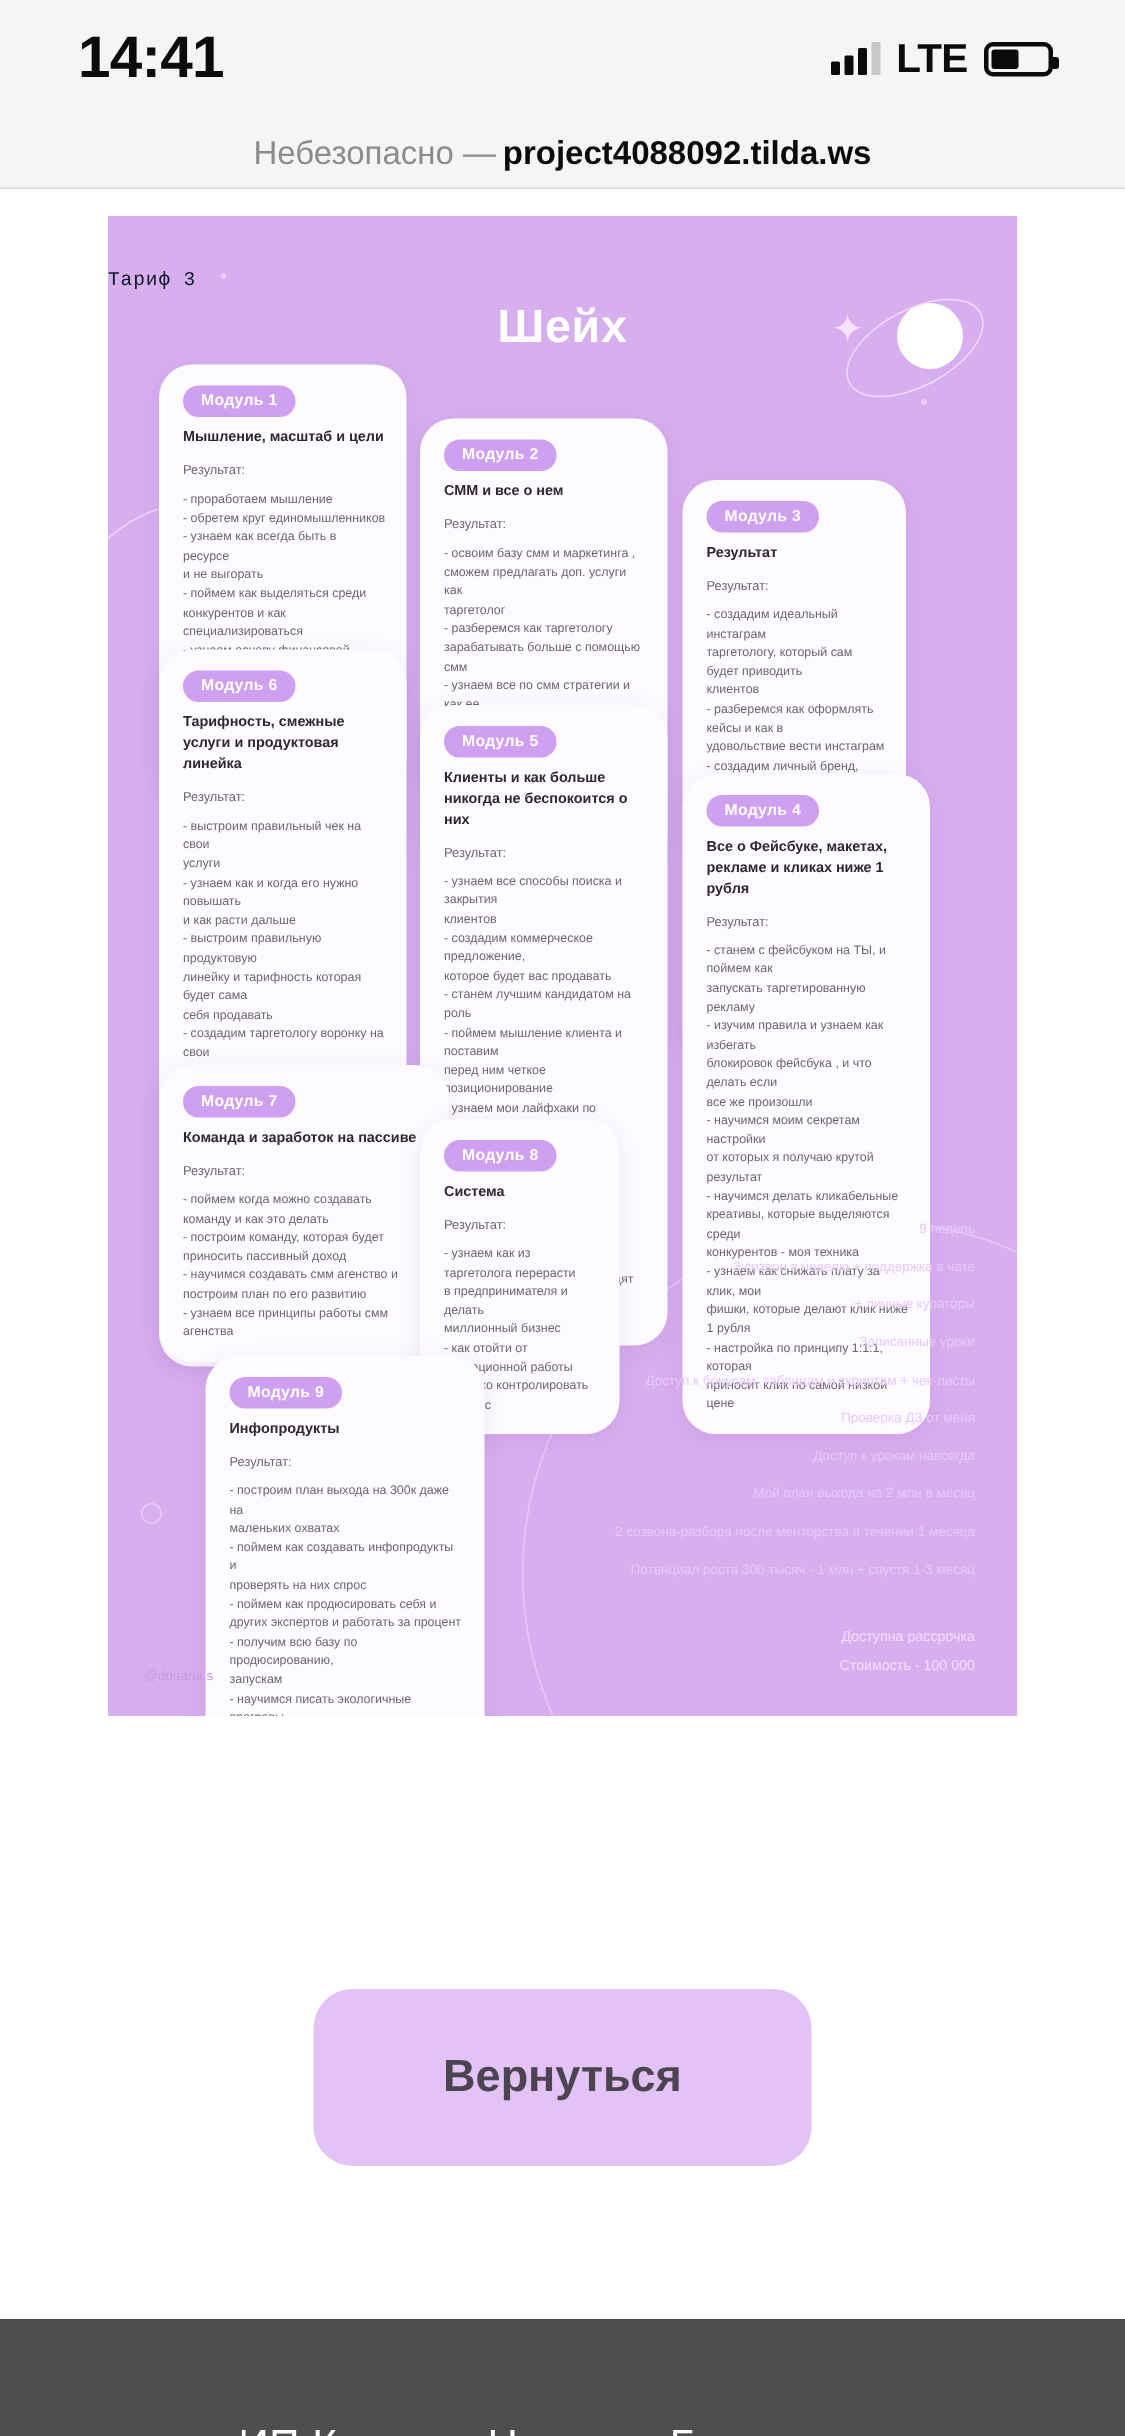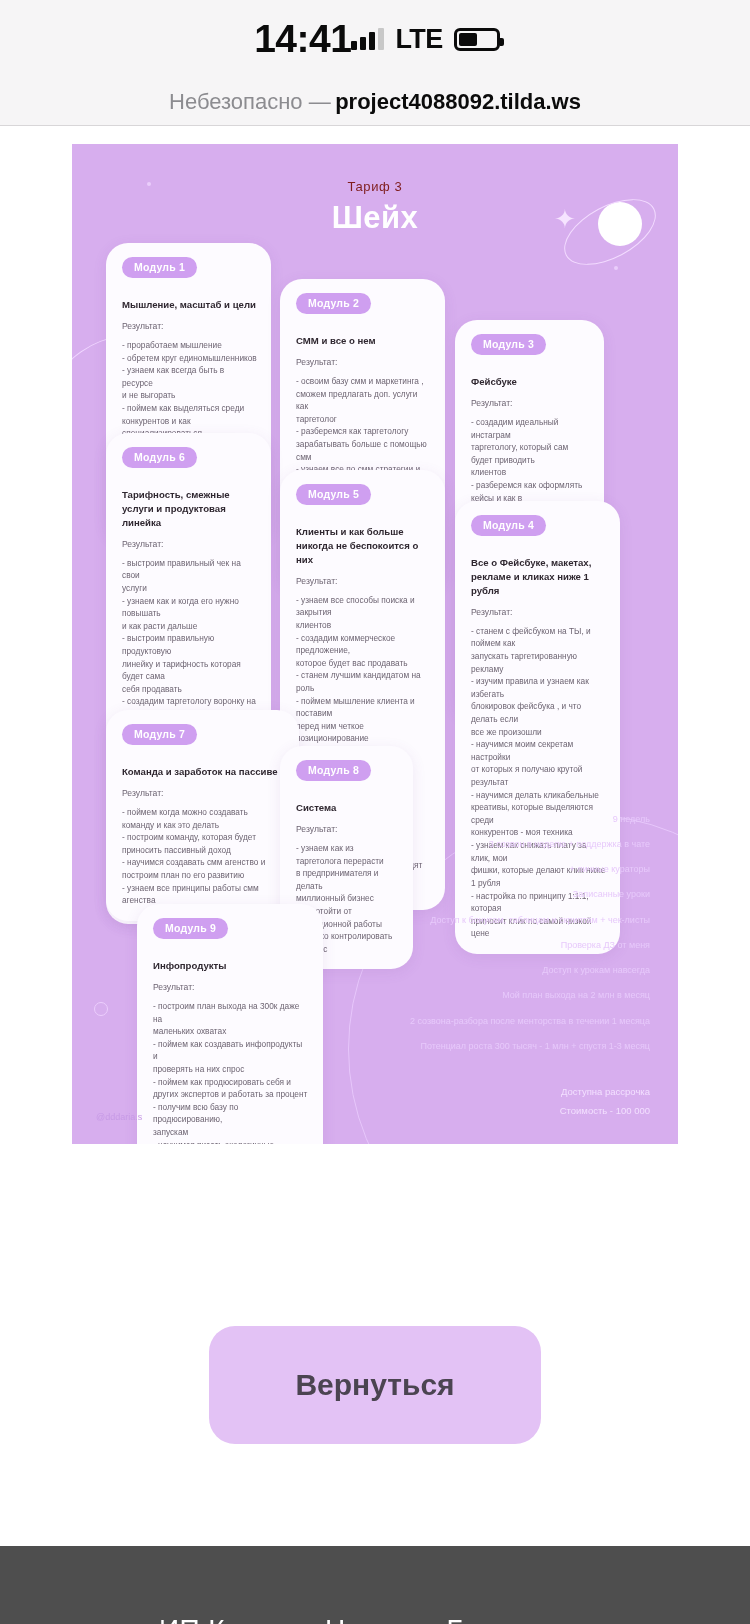--- a/index.html
+++ b/index.html
@@ -10,21 +10,21 @@
     overflow:hidden;
     position:relative;
   }
 
   
   .statusbar {
     height:78px;
     background:#f6f5f6;
     display:flex;
     align-items:center;
-    justify-content:center;
+    justify-content:space-between;
     padding:0 48px 0 52px;
   }
   .clock { font-size:39px; font-weight:bold; color:#0b0b0b; letter-spacing:-0.5px; }
   .status-right { display:flex; align-items:center; gap:11px; }
   .bars { display:flex; align-items:flex-end; gap:3px; height:22px; }
   .bars i { width:6px; background:#0b0b0b; border-radius:1px; display:block; }
   .bars i:nth-child(1){height:9px;}
   .bars i:nth-child(2){height:13px;}
   .bars i:nth-child(3){height:18px;}
   .bars i:nth-child(4){height:22px;background:#c8c8c8;}
@@ -80,53 +80,53 @@
     position:absolute; right:-140px; bottom:-140px; width:470px; height:470px;
     border:1.6px solid #e7c7fb; border-radius:50%;
   }
   .circle-o {
     position:absolute; left:22px; bottom:128px; width:14px; height:14px;
     border:1.6px solid #eccefd; border-radius:50%;
   }
 
   
   .tariff {
-    position:absolute; left:0; right:0; top:35px; text-align:center;
-    color:#7f1d1d; font-size:13px; letter-spacing:0.6px;
+    position:absolute; left:0; right:0; top:35px; text-align:left;
+    color:#0f172a; font-size:13px; letter-spacing:0.6px;font-family:Liberation Mono, monospace;
   }
   .poster-title {
     position:absolute; left:0; right:0; top:56px; text-align:center;
     color:#ffffff; font-size:31px; font-weight:bold; letter-spacing:0.5px;
   }
 
   
   .card {
     position:absolute; background:#fdfbff; border-radius:22px;
     padding:14px 14px 14px 16px;
     box-shadow:0 3px 14px rgba(120,70,160,.10);
   }
   .badge {
     display:inline-block; background:#cf9ff0; color:#ffffff;
     font-size:10.5px; font-weight:bold; border-radius:11px;
-    padding:4px 12px 5px; margin-bottom:20px; letter-spacing:0.2px;
+    padding:4px 12px 5px; margin-bottom:7px; letter-spacing:0.2px;
   }
   .card-title {
     font-size:9.6px; font-weight:bold; color:#2f2730;
     line-height:1.45; margin-bottom:9px;
   }
   .res { font-size:8.6px; color:#6d6472; margin-bottom:8px; }
   .card-body { font-size:8.3px; color:#6d6472; line-height:1.52; white-space:pre-line; }
 
   
   #c1 { left:34px;  top:99px;  width:165px; }
   #c2 { left:208px; top:135px; width:165px; }
   #c3 { left:383px; top:176px; width:149px; }
   #c6 { left:34px;  top:289px; width:165px; }
   #c5 { left:208px; top:326px; width:165px; }
-  #c4 { left:383px; top:357px; width:165px; }
+  #c4 { left:383px; top:372px; width:165px; }
   #c7 { left:34px;  top:566px; width:193px; }
   #c8 { left:208px; top:602px; width:133px; }
   #c9 { left:65px;  top:760px; width:186px; }
 
   
   .features {
     position:absolute; right:28px; bottom:78px; width:330px;
     text-align:right; color:#e7c9fb; font-size:9px; line-height:1.25;
   }
   .features div { margin-bottom:14px; }
@@ -222,21 +222,21 @@
  - узнаем все по смм стратегии и как ее
 выстраивать
  - научимся делать продающий
 инстаграм и поймем его алгоритмы
 - разберемся в ошибках инстаграма,
 которые убивают продажи</div>
     </div>
 
     <div class="card" id="c3">
       <div class="badge">Модуль 3</div>
-      <div class="card-title">Фейсбуке</div>
+      <div class="card-title">Результат</div>
       <div class="res">Результат:</div>
       <div class="card-body"> - создадим идеальный инстаграм
 таргетологу, который сам будет приводить
 клиентов
  - разберемся как оформлять кейсы и как в
 удовольствие вести инстаграм
  - создадим личный бренд, который будет
 выделять среди конкурентов
  - поймем как делать любой инстаграм
 продающим и монетизировать его

